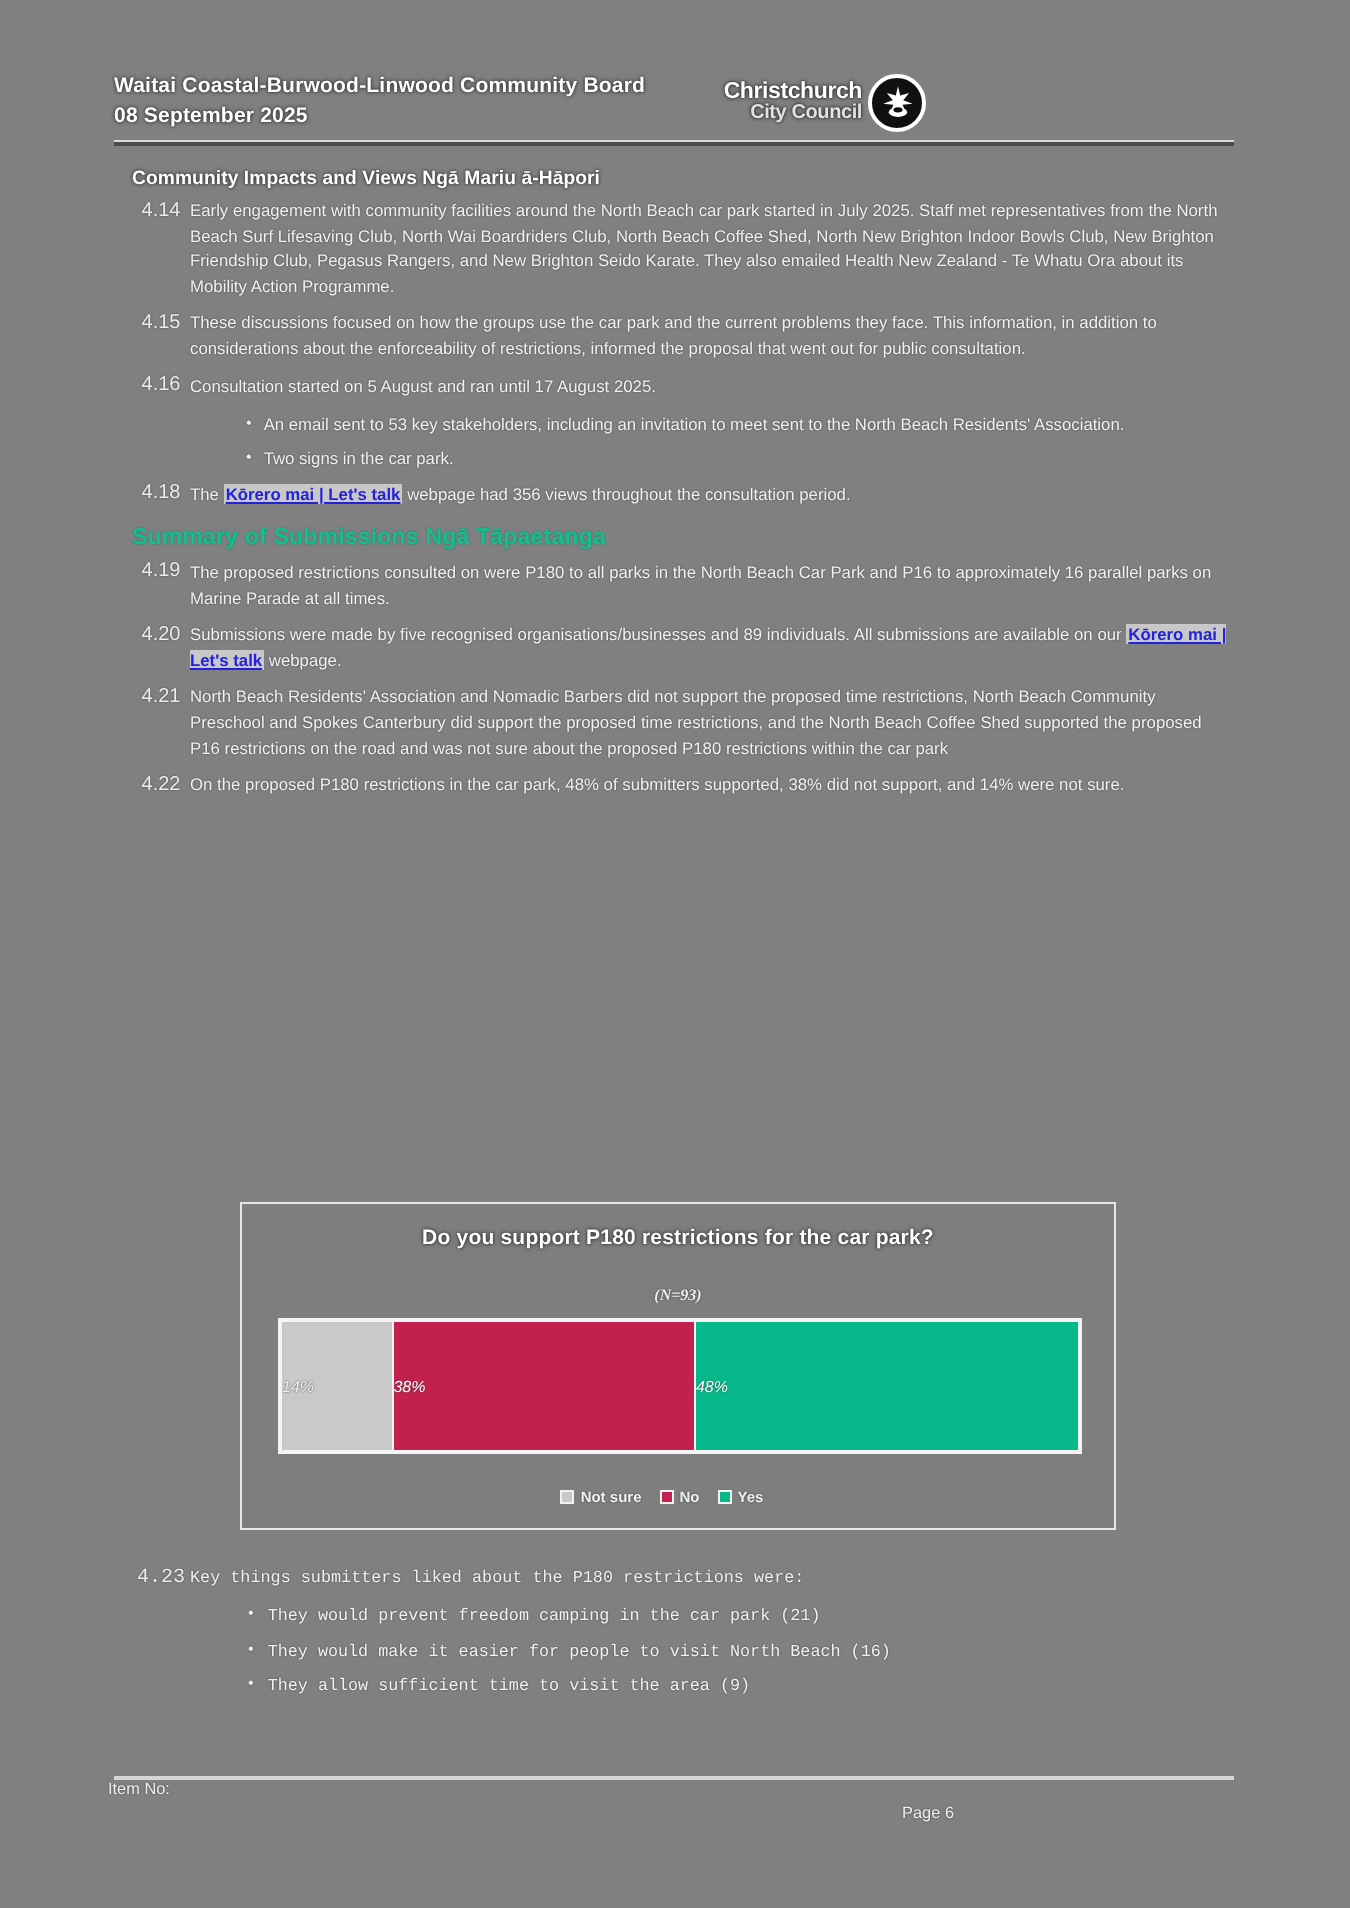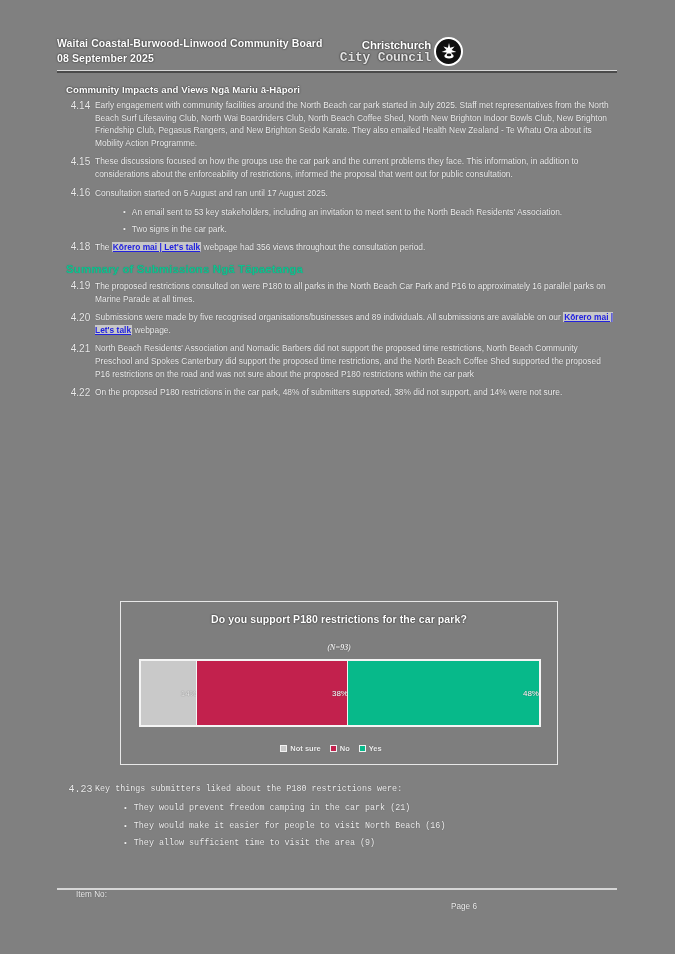--- a/index.html
+++ b/index.html
@@ -52,24 +52,23 @@
     flex-direction: column;
     align-items: flex-end;
     line-height: 1.05;
   }
   .logo-l1 {
     font-size: 11.5px; font-weight: bold; color: #ffffff;
     text-shadow: 0 0 1px #2a2a2a, 0 0 2px #222;
     letter-spacing: -0.2px;
   }
   .logo-l2 {
-    font-size: 13px; font-weight: bold; color: #e2e2e2;
+    font-size: 10px; font-weight: bold; color: #e2e2e2;
     text-shadow: 0 0 1px #2a2a2a, 0 0 2px #222;
     letter-spacing: -0.2px;
-    font-family: Liberation Mono, monospace;
   }
   .logo-badge {
     width: 29px; height: 29px;
     border-radius: 50%;
     background: #101010;
     border: 2px solid #ffffff;
     position: relative;
     overflow: hidden;
     flex: 0 0 auto;
   }
@@ -191,23 +190,24 @@
     left: 18px; top: 57px;
     width: 402px; height: 68px;
     display: flex;
     border: 2px solid #f4f4f4;
     background: #f4f4f4;
   }
   .seg {
     position: relative;
     display: flex;
     align-items: center;
-    justify-content: flex-end;
+    justify-content: flex-start;
     height: 100%;
     outline: 1px solid #f4f4f4;
+    font-style: italic;
   }
   .seg-label {
     font-size: 8px;
     color: #ffffff;
     text-shadow: 0 0 1px rgba(60,60,60,.9);
     font-weight: normal;
   }
   .seg-label.dark { color: #f0f0f0; }
   .legend {
     position: absolute;
@@ -238,21 +238,21 @@
   .footer-rule {
     position: absolute;
     left: 57px; top: 888px;
     width: 560px; height: 2px;
     background: #6d6d6d;
     border-top: 1px solid #d6d6d6;
     border-bottom: 1px solid #d6d6d6;
   }
   .footer-left {
     position: absolute;
-    left: 76px; top: 890px;
+    left: 54px; top: 890px;
     font-size: 8.2px;
     color: #f0f0f0;
     text-shadow: 0 0 1px #444;
   }
   .footer-right {
     position: absolute;
     right: 58px; top: 902px;
     font-size: 8.2px;
     color: #f0f0f0;
     text-shadow: 0 0 1px #444;

